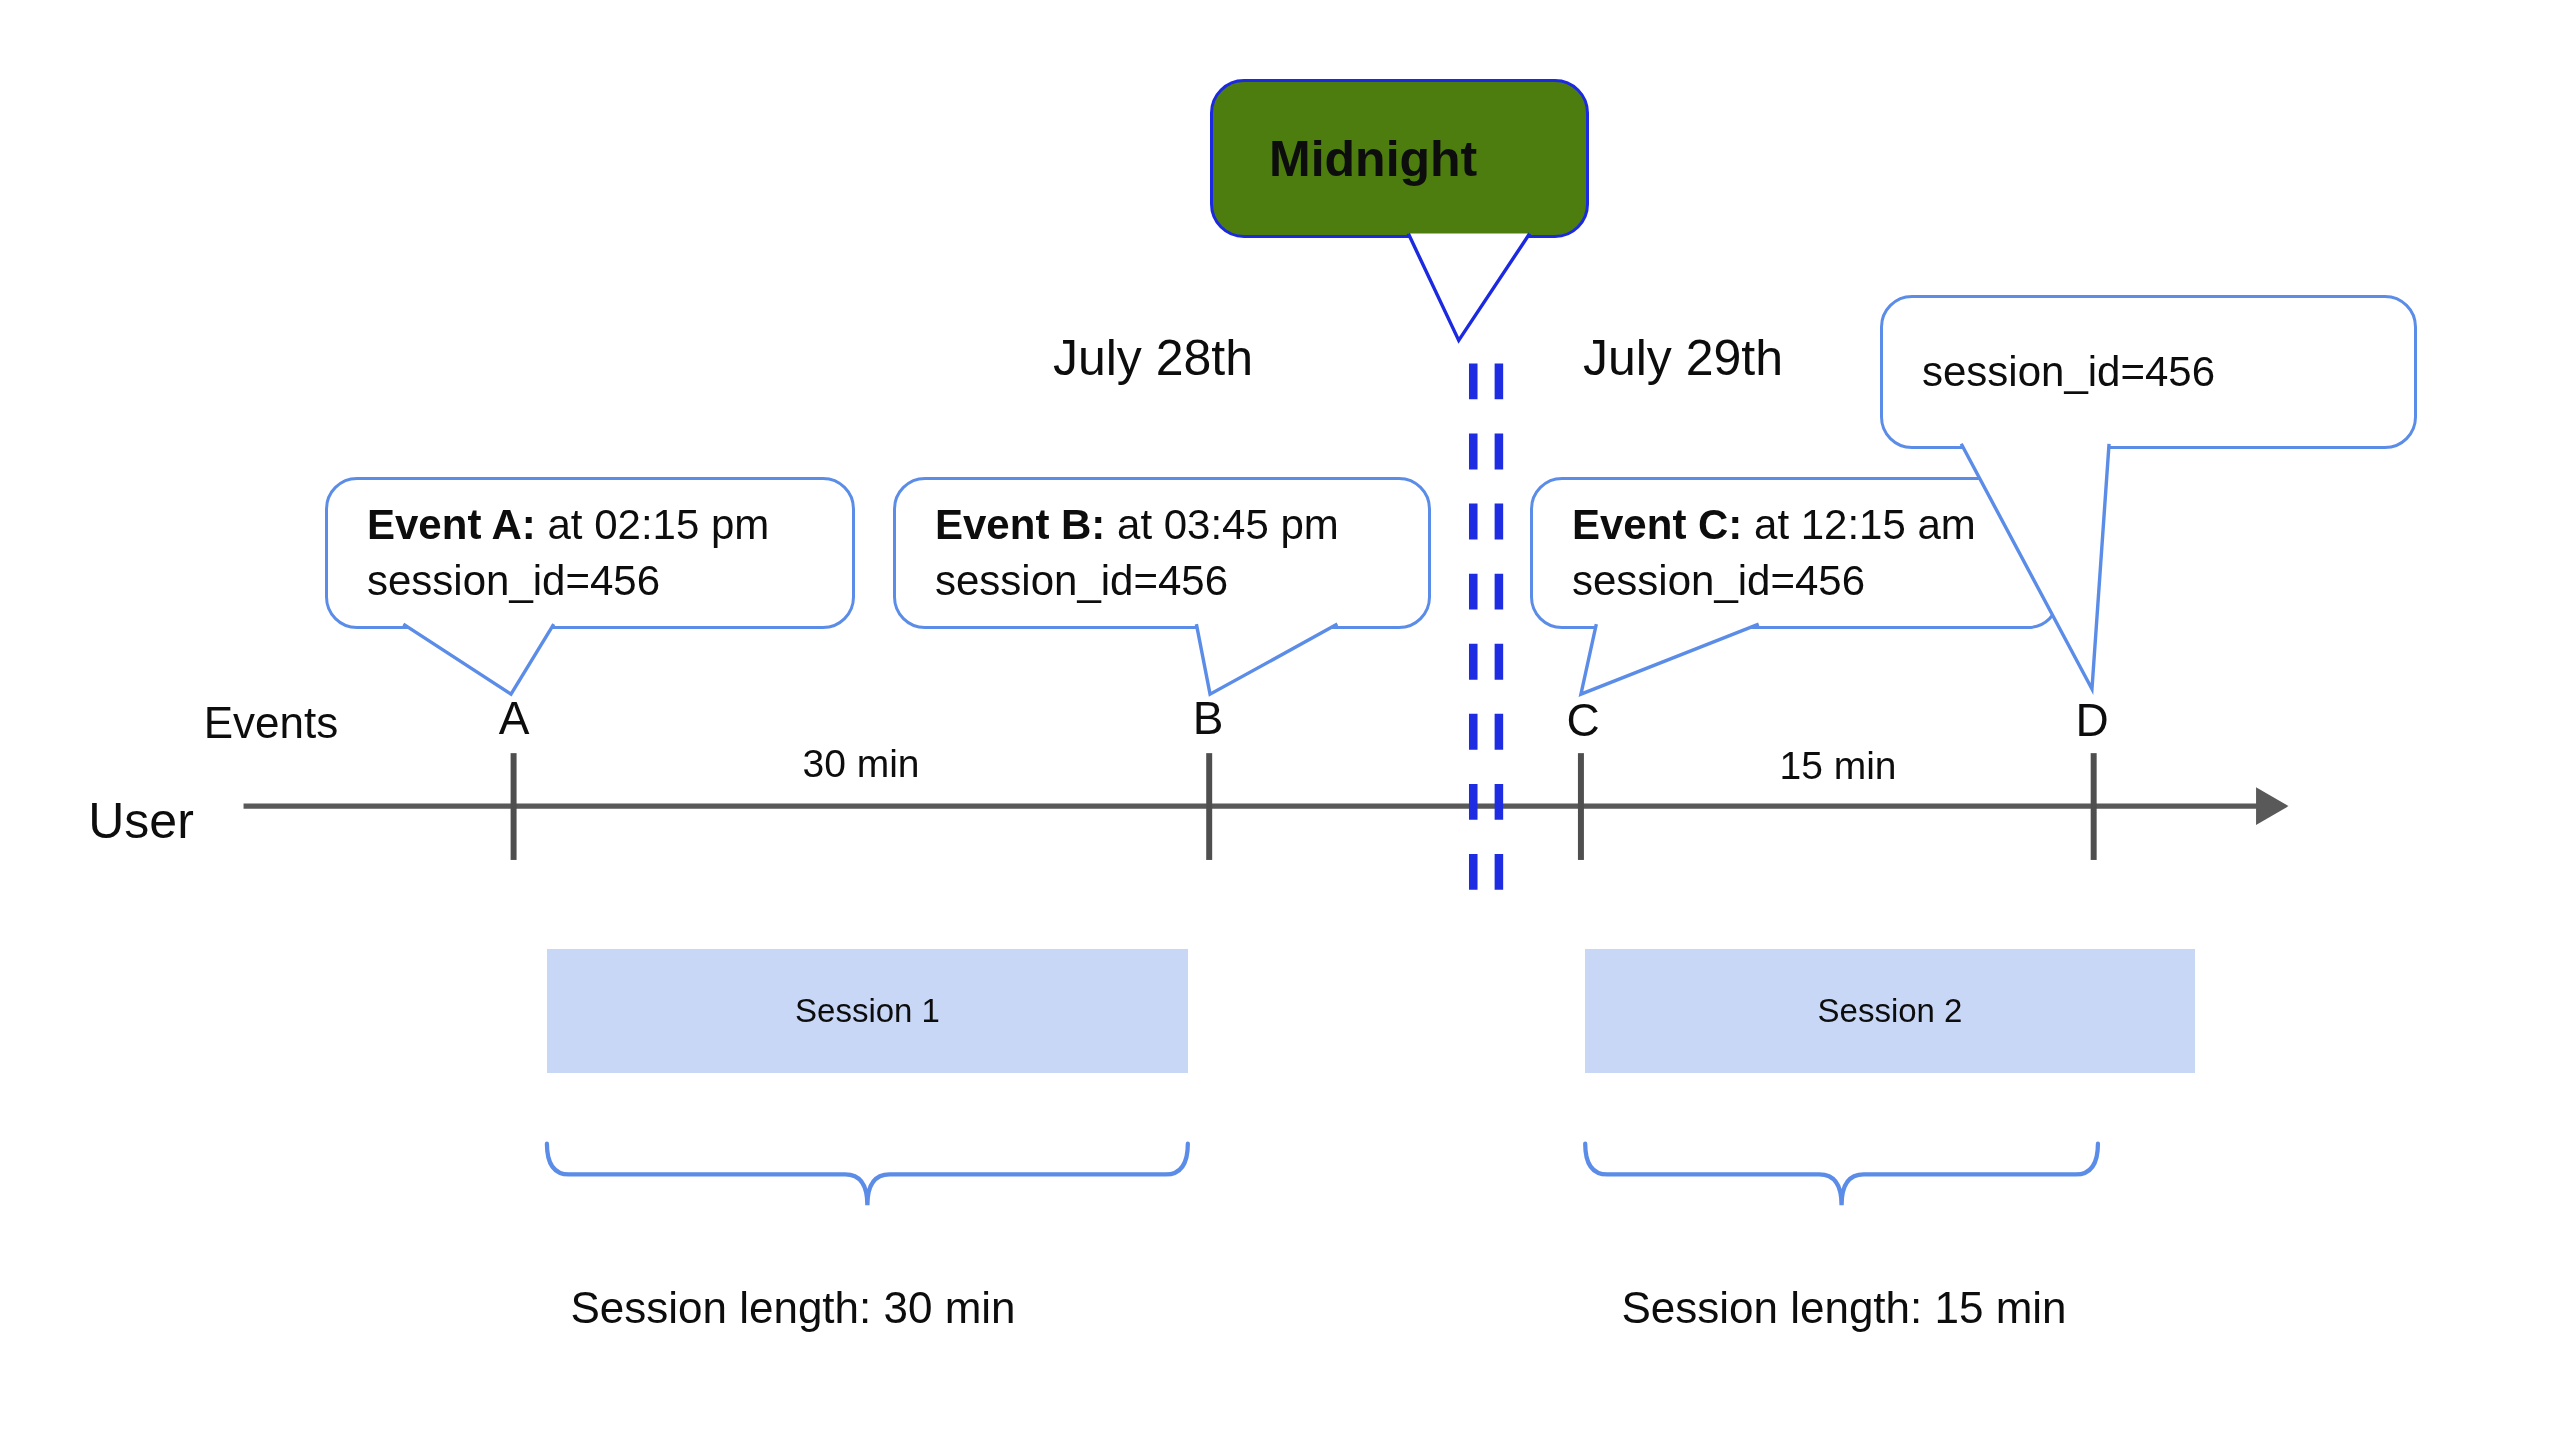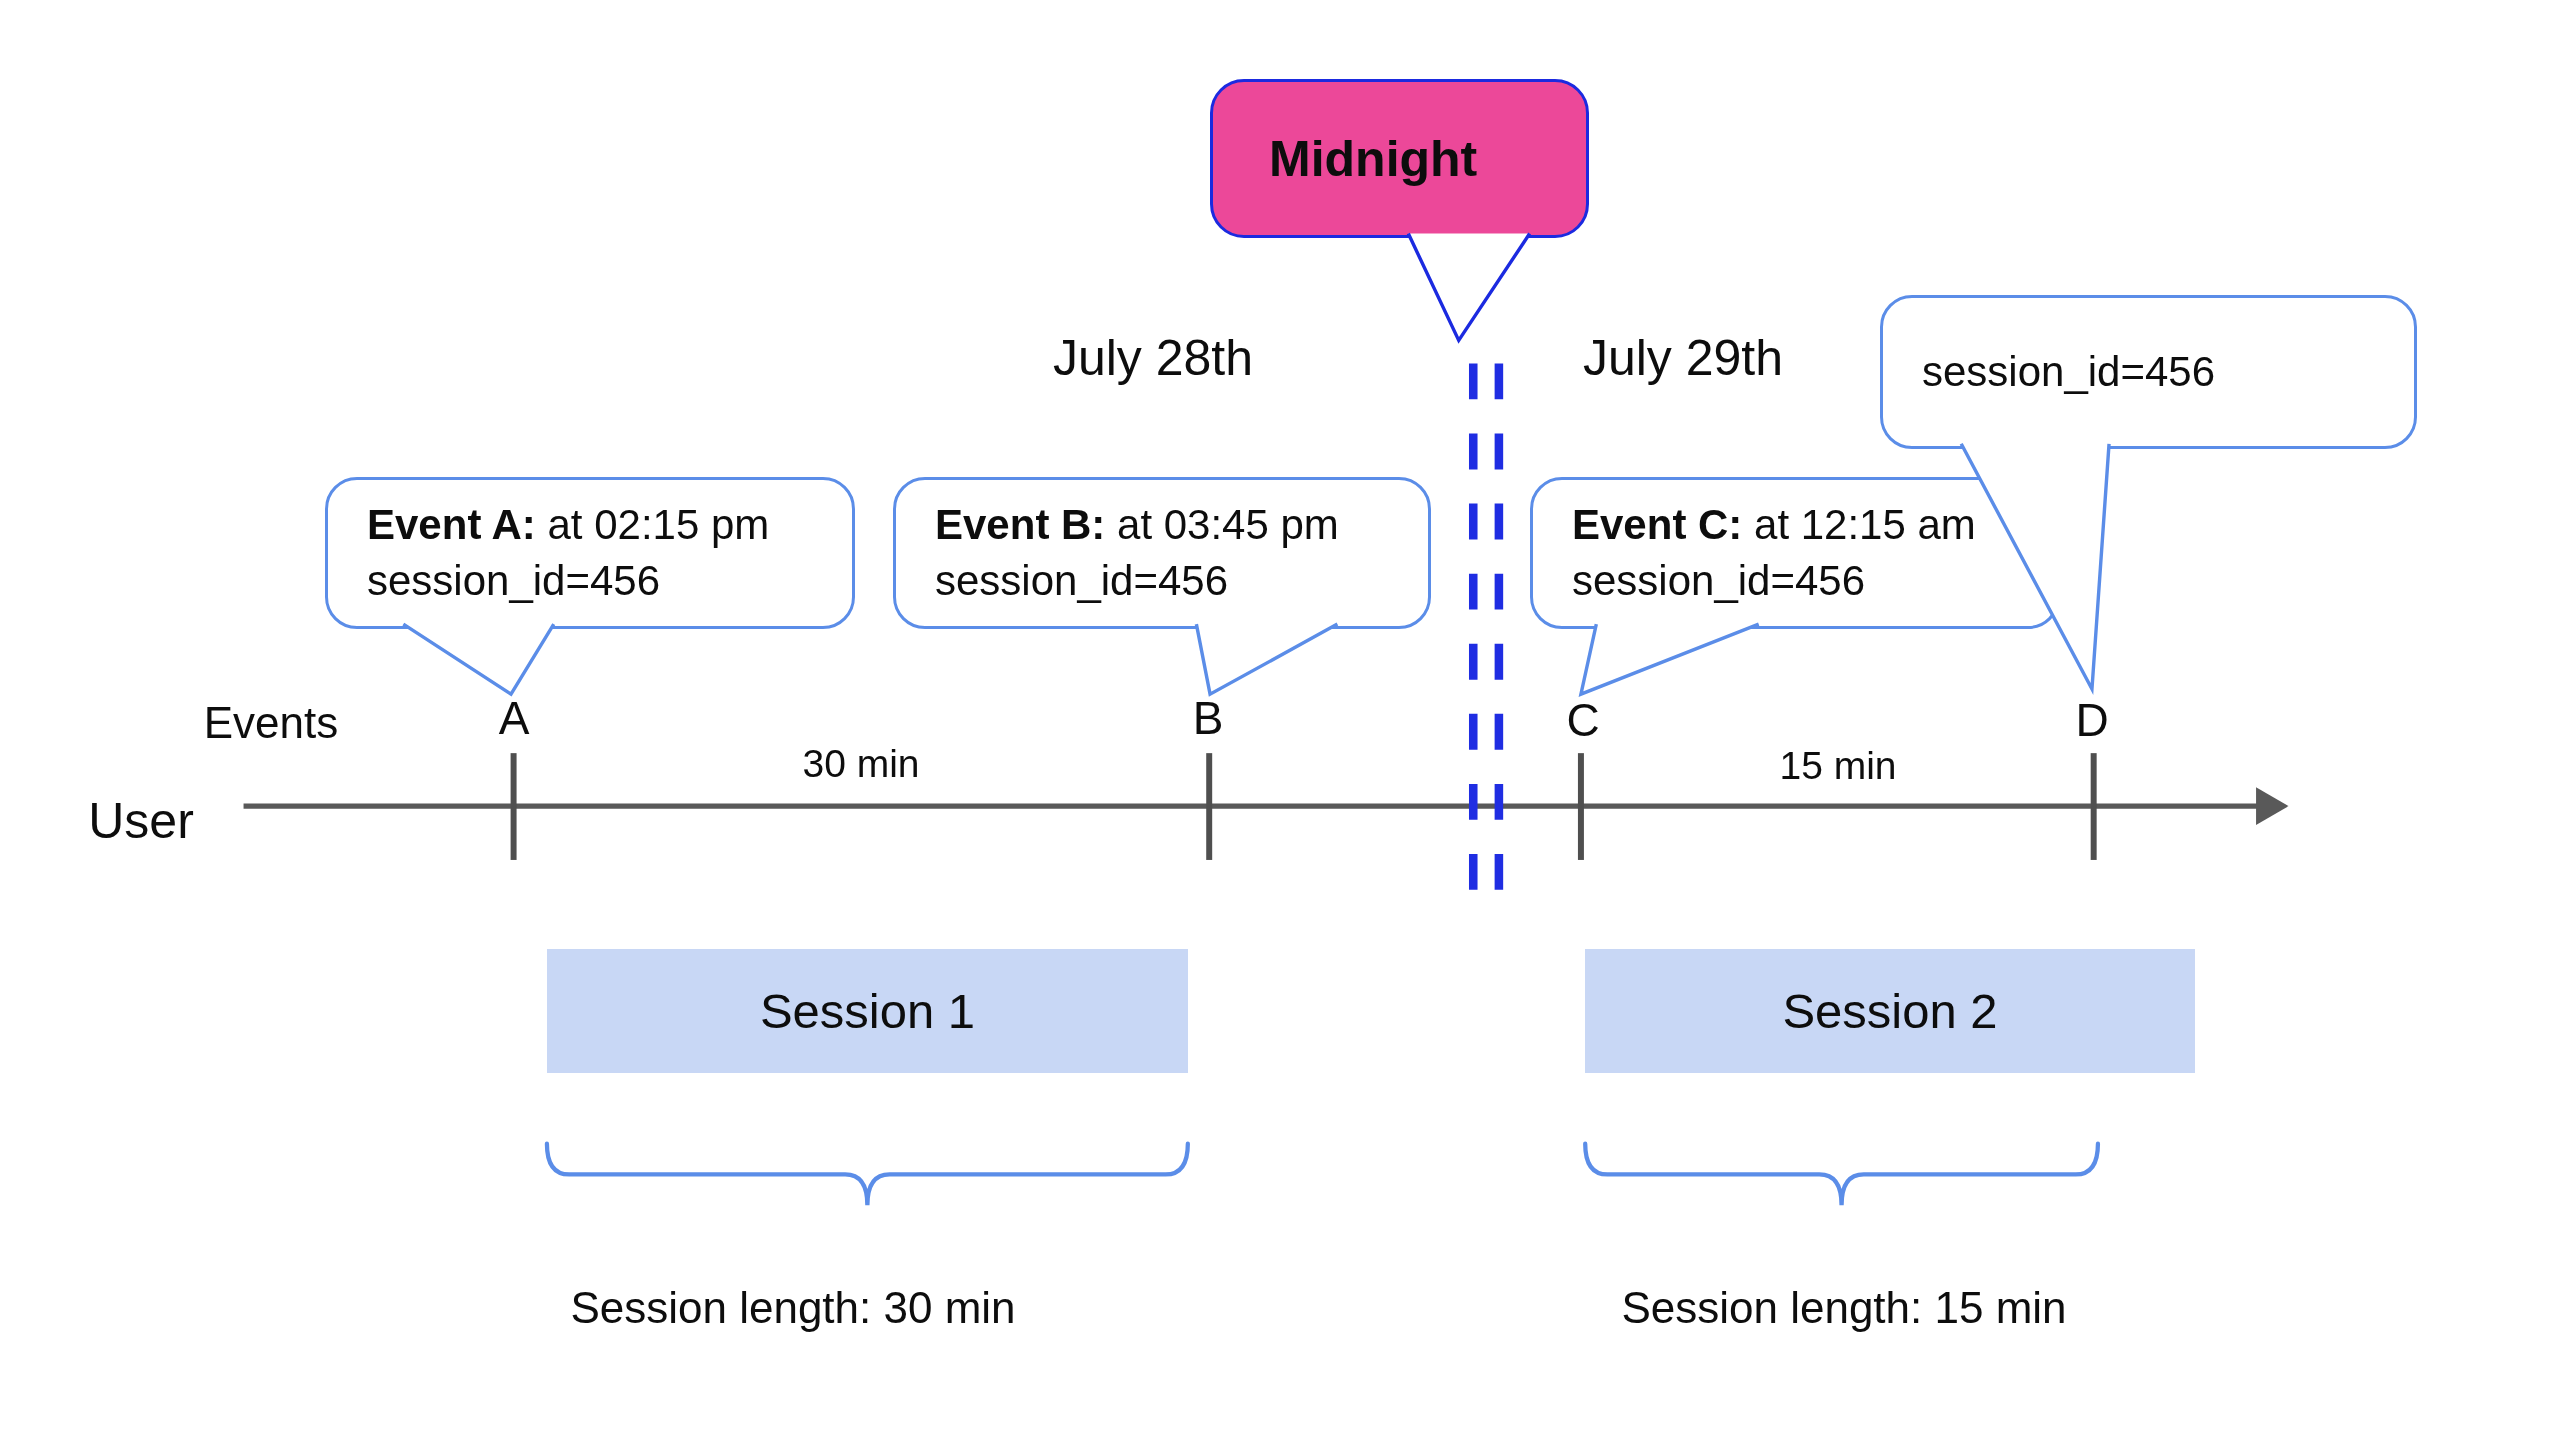--- a/index.html
+++ b/index.html
@@ -32,39 +32,39 @@
   .bubble .line{
     font-size:42px;
     line-height:56px;
     white-space:nowrap;
   }
   .bubble .bold{font-weight:bold;}
   
   .midnight{
     position:absolute;
     left:1210px; top:79px; width:379px; height:159px;
-    background:#ec4899;
+    background:#4d7c0f;
     border:3.4px solid var(--strong-blue);
     border-radius:34px;
     display:flex; align-items:center;
     padding-left:56px;
     font-size:50px; font-weight:bold;
     z-index:2;
   }
   .date-label{font-size:50px;margin-left:16px;}
   .tick-letter{font-size:46px;}
   .interval-label{font-size:39px;}
   .events-label{font-size:44px;}
   .user-label{font-size:50px;}
   .session-box{
     position:absolute;
     top:949px; height:124px;
     background:var(--session-fill);
     display:flex; align-items:center; justify-content:center;
-    font-size:49px;
+    font-size:33px;
     z-index:1;
   }
   .session-length{font-size:44px;}
   svg.overlay{
     position:absolute; left:0; top:0; z-index:5; pointer-events:none;
   }
   .stroke-gray{stroke:var(--line-gray);}
   .stroke-tick{stroke:var(--tick-gray);}
   .stroke-event{stroke:var(--event-border);}
   .stroke-strong{stroke:var(--strong-blue);}

